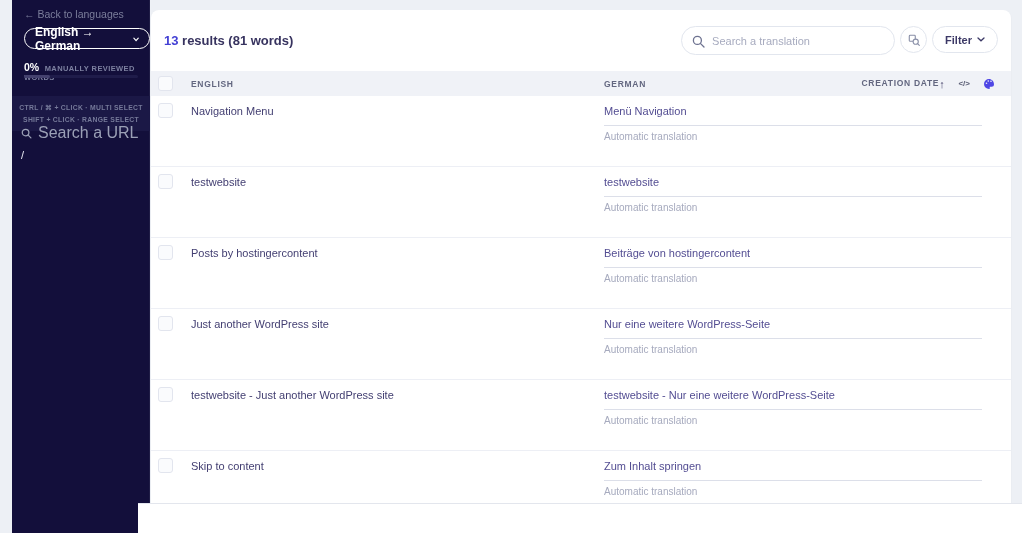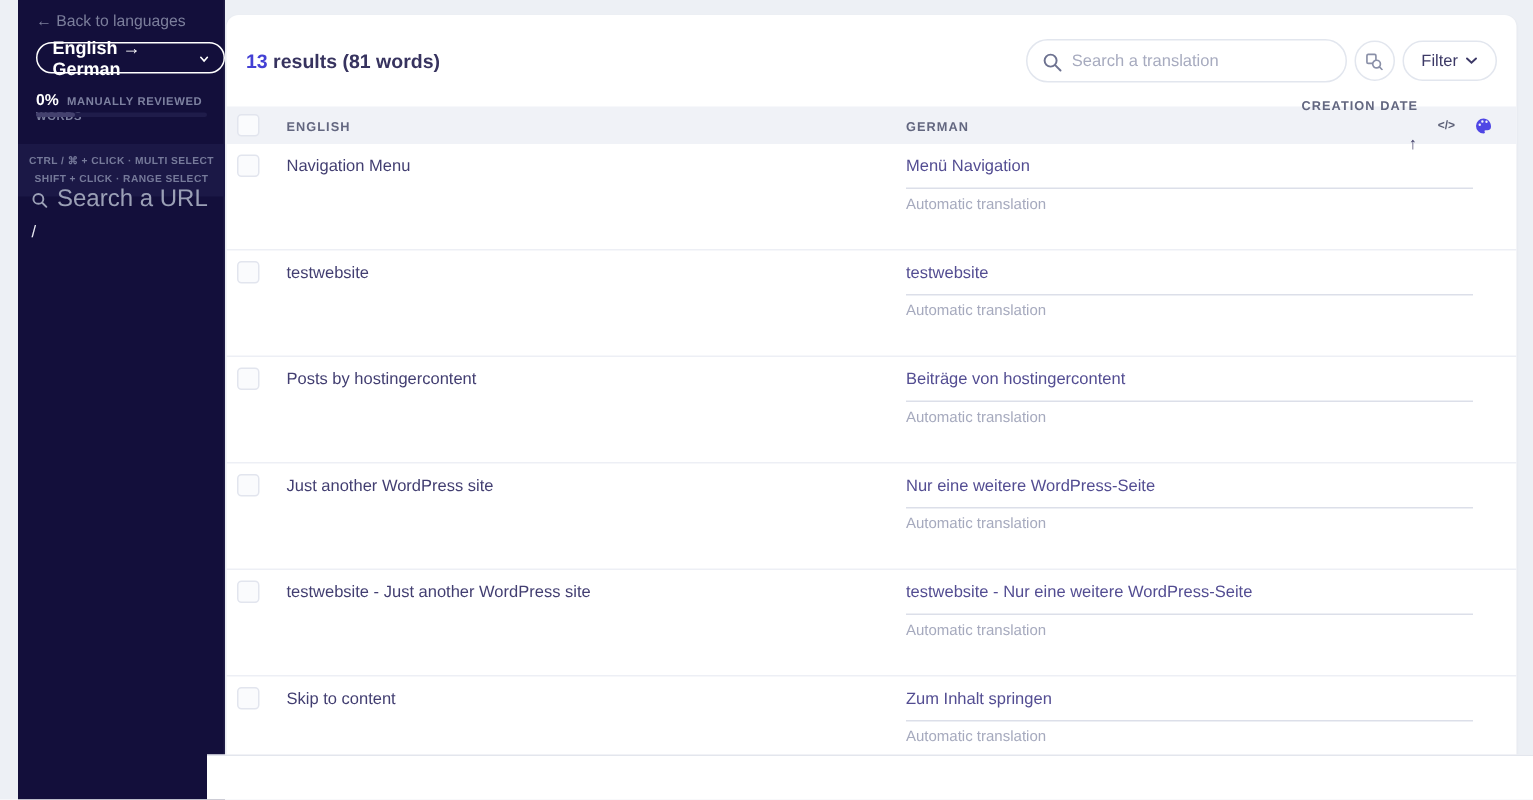--- a/index.html
+++ b/index.html
@@ -28,41 +28,41 @@
   .url-item { position:absolute; left:9px; top:149px; color:#e8e9f2; font-size:11px; cursor:pointer; }
 
   
   .card { position:absolute; left:151px; top:10px; width:860px; height:500px; background:#ffffff;
           border-radius:8px 8px 0 0; box-shadow:0 1px 2px rgba(30,30,60,.05); }
 
   .toolbar { position:absolute; left:0; top:0; width:100%; height:61px;
              display:flex; align-items:center; justify-content:space-between; padding:0 13px; }
   .results { font-size:13px; font-weight:700; color:#37335f; }
   .results .count { color:#4340d4; }
-  .toolbar-right { display:flex; align-items:center; gap:5px; }
+  .toolbar-right { display:flex; gap:5px; }
   .search-pill { position:relative; width:214px; height:29px; border:1px solid #e2e6ee;
                  border-radius:15px; background:#fff; }
   .search-pill svg { position:absolute; left:10px; top:8px; }
   .search-pill input { position:absolute; left:30px; top:0; width:176px; height:27px; border:0;
                        outline:none; font-size:11px; color:#40406a; background:transparent;
                        font-family:"Liberation Sans", sans-serif; }
   .search-pill input::placeholder { color:#a7abbf; }
   .circle-btn { width:27px; height:27px; border:1px solid #e2e6ee; border-radius:50%;
                 background:#fff; display:flex; align-items:center; justify-content:center; cursor:pointer; }
   .filter-btn { height:27px; padding:0 12px; border:1px solid #e2e6ee; border-radius:14px;
                 background:#fff; display:flex; align-items:center; gap:5px; font-size:11px;
-                color:#3c3966; font-weight:400; cursor:pointer; }
+                color:#3c3966; font-weight:700; cursor:pointer; }
 
   .thead { position:absolute; left:0; top:61px; width:100%; height:25px; background:#f0f2f7;
            font-size:8.5px; font-weight:700; letter-spacing:.7px; color:#636780;text-decoration:underline; }
   .thead .cb { position:absolute; left:7px; top:5px; }
   .th-english { position:absolute; left:40px; top:8px; }
   .th-german  { position:absolute; left:453px; top:8px; }
   .th-right { position:absolute; right:16px; top:0; height:25px; display:flex; align-items:center; gap:13px; }
-  .th-sort { display:flex; align-items:flex-end; gap:15px; cursor:pointer;flex-direction:column; }
+  .th-sort { display:flex; align-items:flex-start; gap:0; cursor:pointer; }
   .th-sort .arrow { font-size:11px; color:#3f3c66; font-weight:700; }
   .code-icon { font-size:8px; font-weight:700; color:#5a5e75; letter-spacing:0; cursor:pointer; }
 
   .rows { position:absolute; left:0; top:86px; width:100%; }
   .row { position:relative; height:71px; border-bottom:1px solid #edeff5; }
   .row .cb { position:absolute; left:7px; top:7px; }
   .cb { width:15px; height:15px; background:#fafbfd; border:1px solid #e2e5ee; border-radius:3px;
         display:inline-block; cursor:pointer; }
   .src-text { position:absolute; left:40px; top:8px; font-size:11px; color:#423e71; line-height:14px; }
   .dst { position:absolute; left:453px; top:0; width:378px; }

